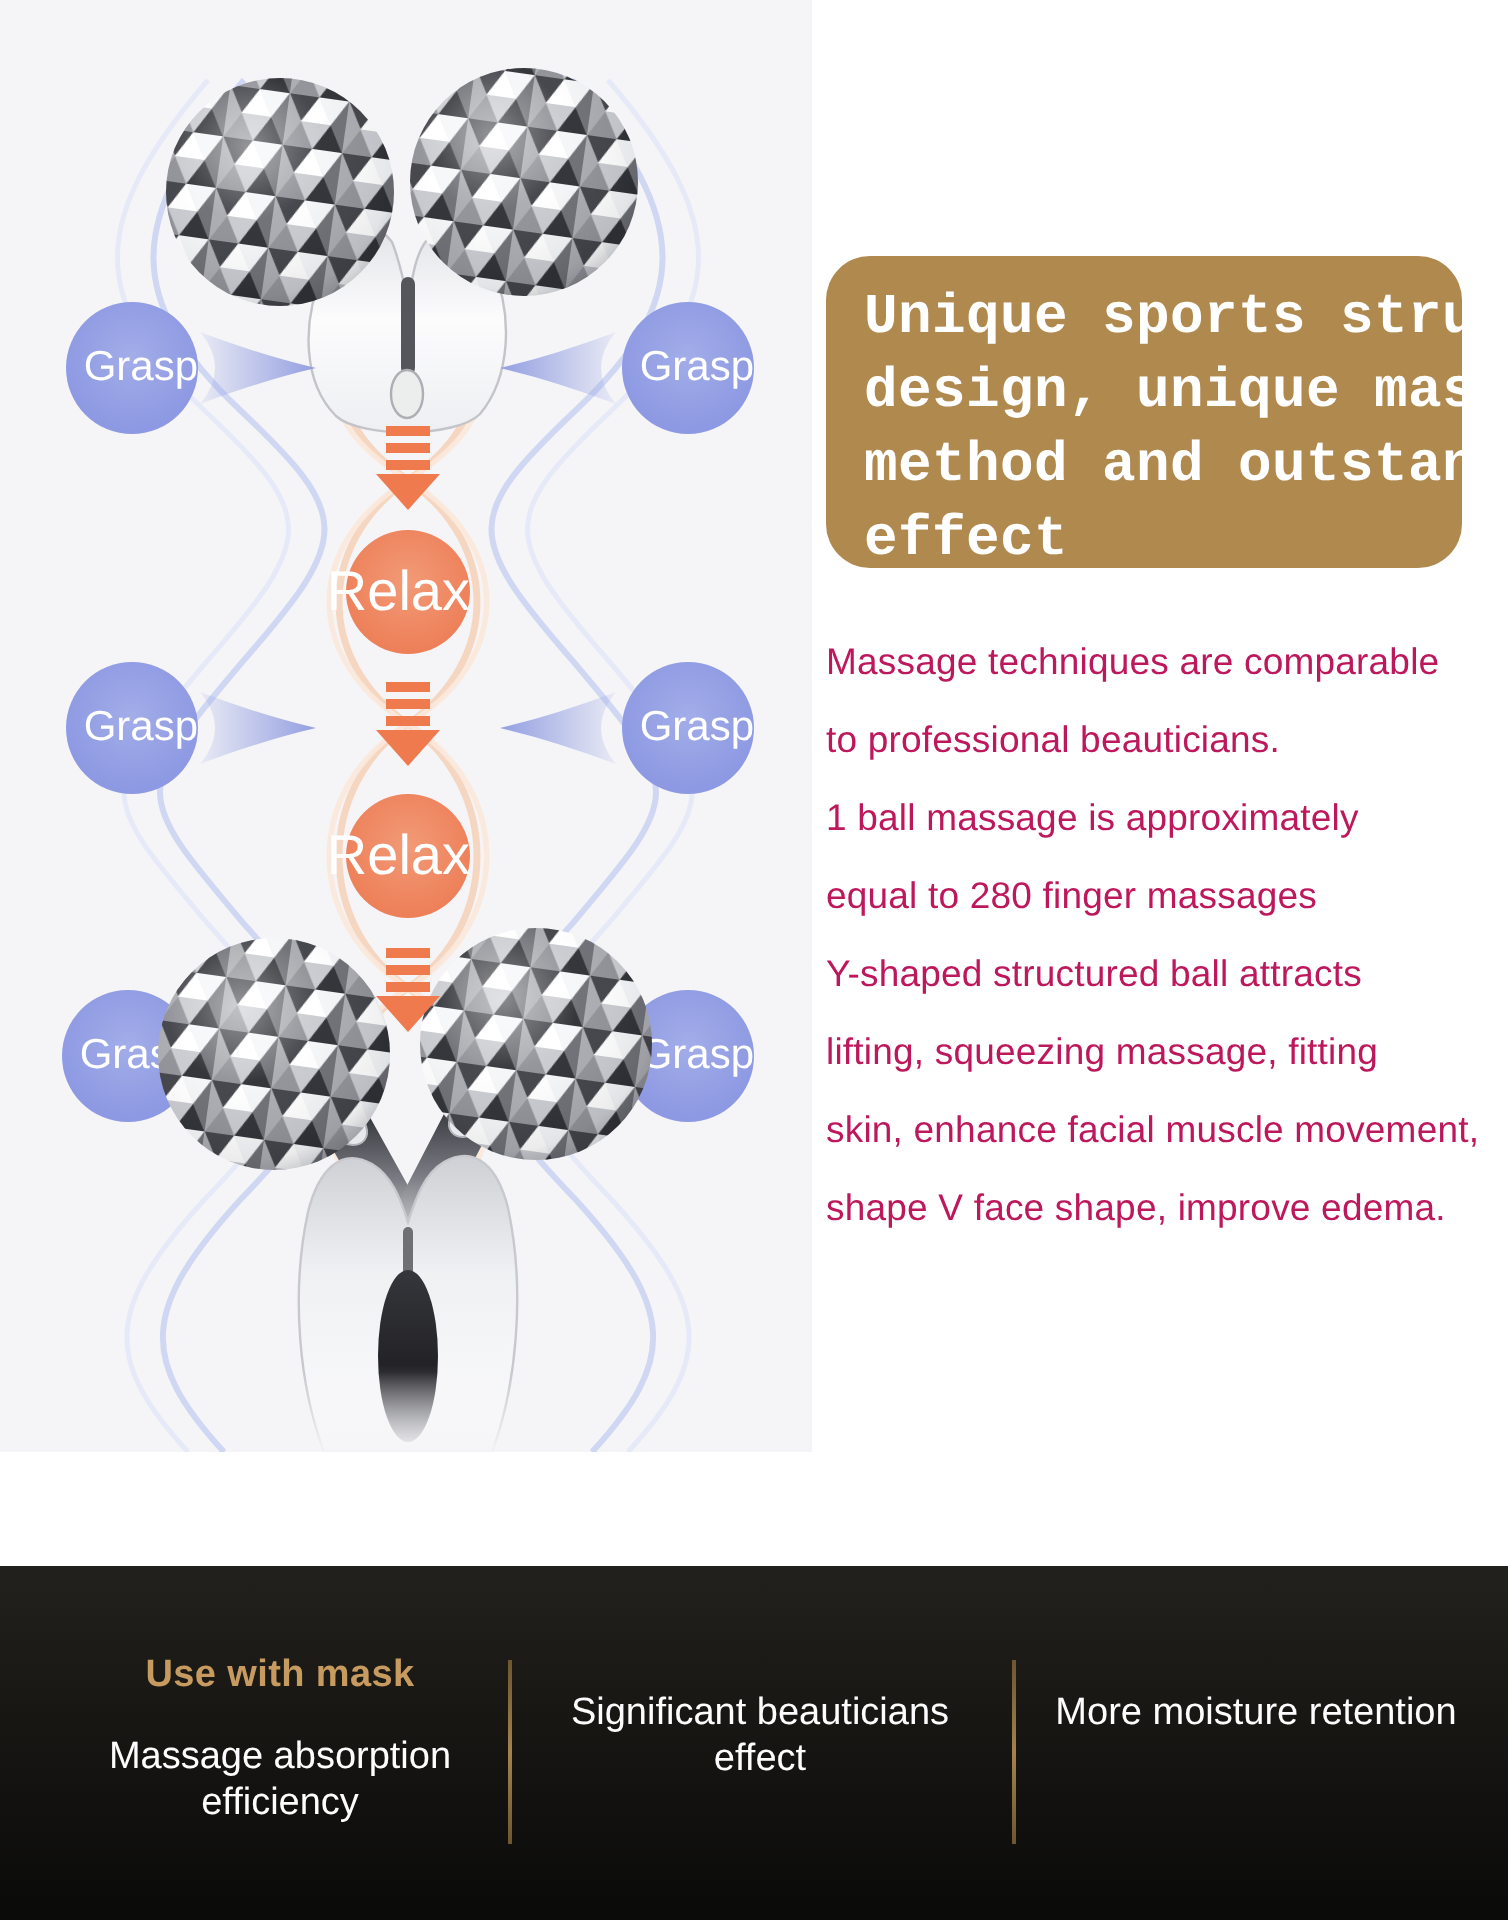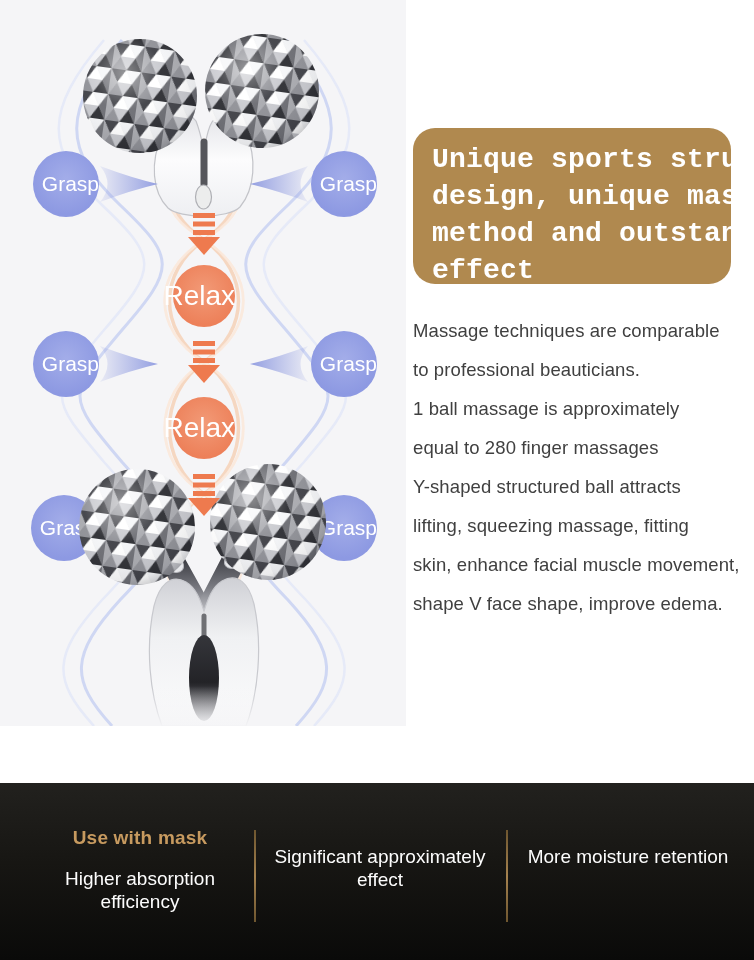--- a/index.html
+++ b/index.html
@@ -15,21 +15,21 @@
   .relax{width:62px;height:62px;background:radial-gradient(circle at 50% 42%,#f29a77,#ed8059 72%);font-size:28px;}
   .waves{z-index:0;}
   .product-layer{z-index:3;}
 
   
   .headline{position:absolute;left:413px;top:128px;width:318px;height:156px;background:#b0894f;
             border-radius:22px;color:#fff;overflow:hidden;box-sizing:border-box;padding:13px 0 0 19px;}
   .headline .txt{font-size:28px;line-height:37px;font-weight:600;white-space:pre;letter-spacing:.2px;font-family:Liberation Mono, monospace;}
 
   
-  .description{position:absolute;left:413px;top:311px;width:340px;color:#404040;
+  .description{position:absolute;left:413px;top:311px;width:340px;color:#be185d;
                font-size:18.5px;line-height:39px;white-space:pre;letter-spacing:.1px;}
 
   
   .benefits{position:absolute;left:0;top:783px;width:754px;height:177px;
             background:linear-gradient(180deg,#22211e 0%,#171613 45%,#0a0a09 100%);}
   .benefit-col{position:absolute;top:44px;text-align:center;}
   .benefit-col .b-title{font-size:19px;font-weight:700;color:#c79a5f;letter-spacing:.2px;}
   .benefit-col .b-body{margin-top:18px;font-size:19px;color:#fdfdfd;line-height:23px;white-space:pre-line;}
   .col-1{left:20px;width:240px;}
   .col-2{left:258px;width:244px;}
@@ -209,26 +209,26 @@
 1 ball massage is approximately
 equal to 280 finger massages
 Y-shaped structured ball attracts
 lifting, squeezing massage, fitting
 skin, enhance facial muscle movement,
 shape V face shape, improve edema.</div>
 
   <div class="benefits">
     <div class="benefit-col col-1">
       <div class="b-title">Use with mask</div>
-      <div class="b-body">Higher absorption
+      <div class="b-body">Massage absorption
 efficiency</div>
     </div>
     <div class="v-divider div-1"></div>
     <div class="benefit-col col-2">
-      <div class="b-body">Significant approximately
+      <div class="b-body">Significant beauticians
 effect</div>
     </div>
     <div class="v-divider div-2"></div>
     <div class="benefit-col col-3">
       <div class="b-body">More moisture retention</div>
     </div>
   </div>
 
 </div>
 

